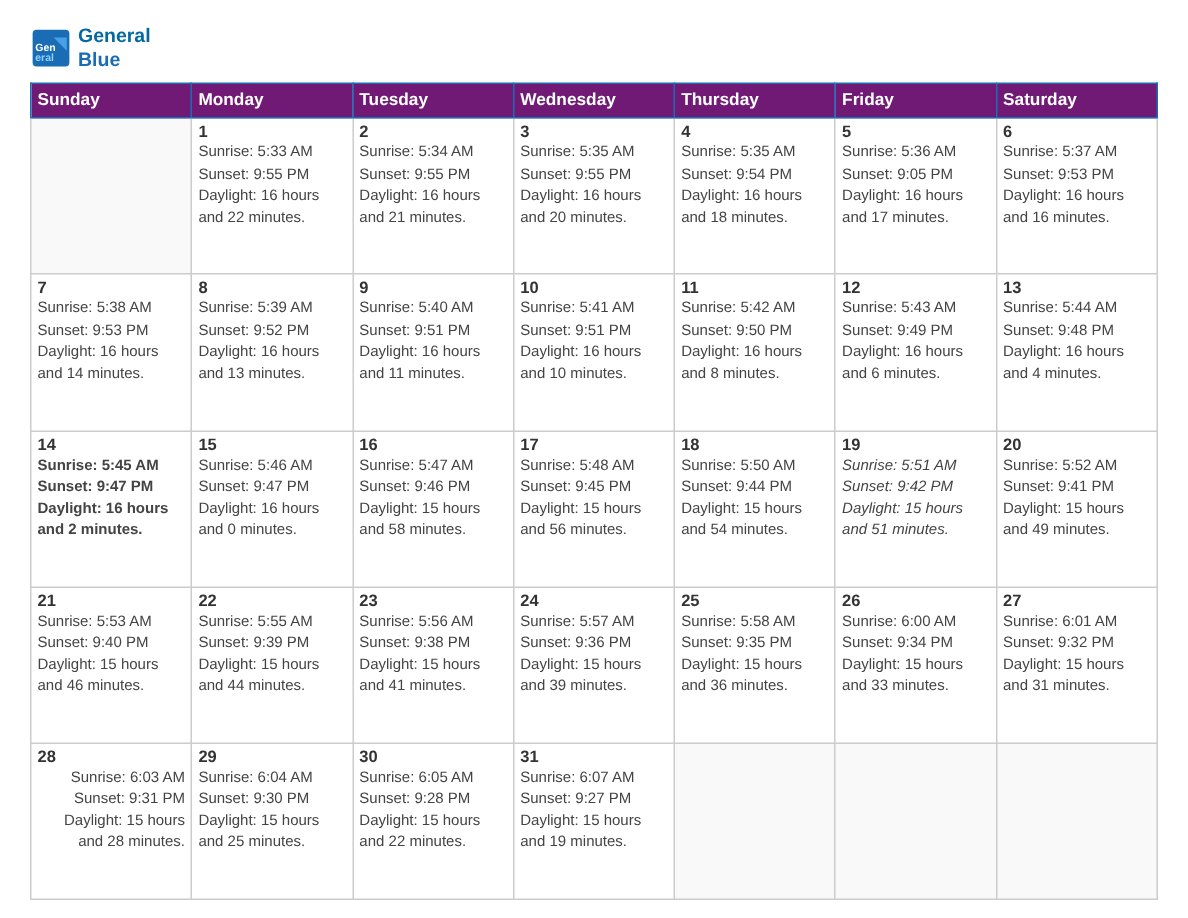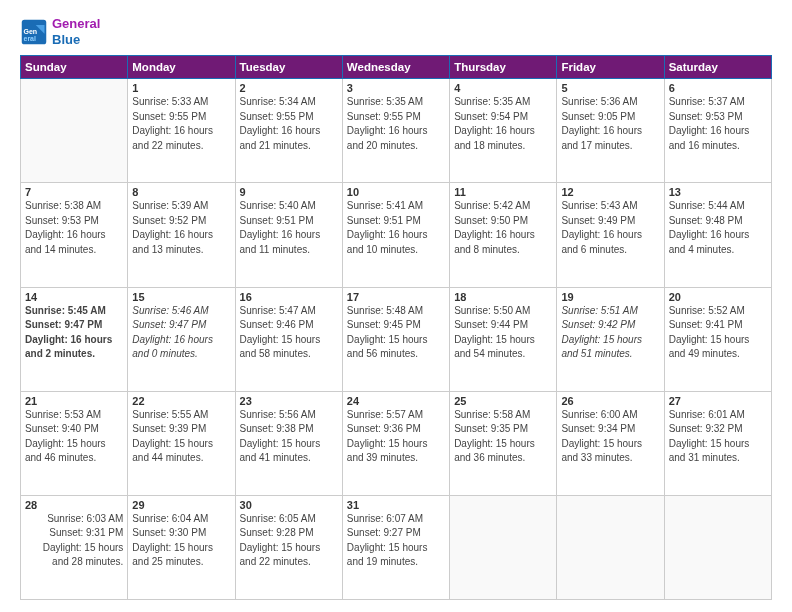--- a/index.html
+++ b/index.html
@@ -99,21 +99,21 @@
 <div class="page">
   <div class="header">
     <div class="logo">
       <svg class="logo-icon" viewBox="0 0 32 32">
         <rect x="2" y="2" width="28" height="28" rx="3" fill="#1a6cb5"></rect>
         <polygon points="18,8 28,8 28,18" fill="#4aa0e6"></polygon>
         <text x="4" y="18" font-size="8" font-weight="bold" fill="white" font-family="Arial">Gen</text>
         <text x="4" y="26" font-size="8" font-weight="bold" fill="#90d0ff" font-family="Arial">eral</text>
       </svg>
       <div class="logo-text">
-        <div><span style="color:#a21caf">General</span></div>
+        <div><span style="color:#0369a1">General</span></div>
         <div style="color:#1a6cb5">Blue</div>
       </div>
     </div>
     <div class="title-block">
       <div class="month-year"></div>
       <div class="location"></div>
     </div>
   </div>
 
   <table class="calendar">
@@ -228,21 +228,21 @@
         <tr>
           <td>
             <span class="day-num">14</span>
             <div class="day-info" style="white-space: pre-line; font-weight: bold;">Sunrise: 5:45 AM
 Sunset: 9:47 PM
 Daylight: 16 hours
 and 2 minutes.</div>
           </td>
           <td>
             <span class="day-num">15</span>
-            <div class="day-info" style="white-space: pre-line; font-style: italic;">Sunrise: 5:46 AM
+            <div class="day-info" style="white-space: pre-line;">Sunrise: 5:46 AM
 Sunset: 9:47 PM
 Daylight: 16 hours
 and 0 minutes.</div>
           </td>
           <td>
             <span class="day-num">16</span>
             <div class="day-info" style="white-space: pre-line;">Sunrise: 5:47 AM
 Sunset: 9:46 PM
 Daylight: 15 hours
 and 58 minutes.</div>

